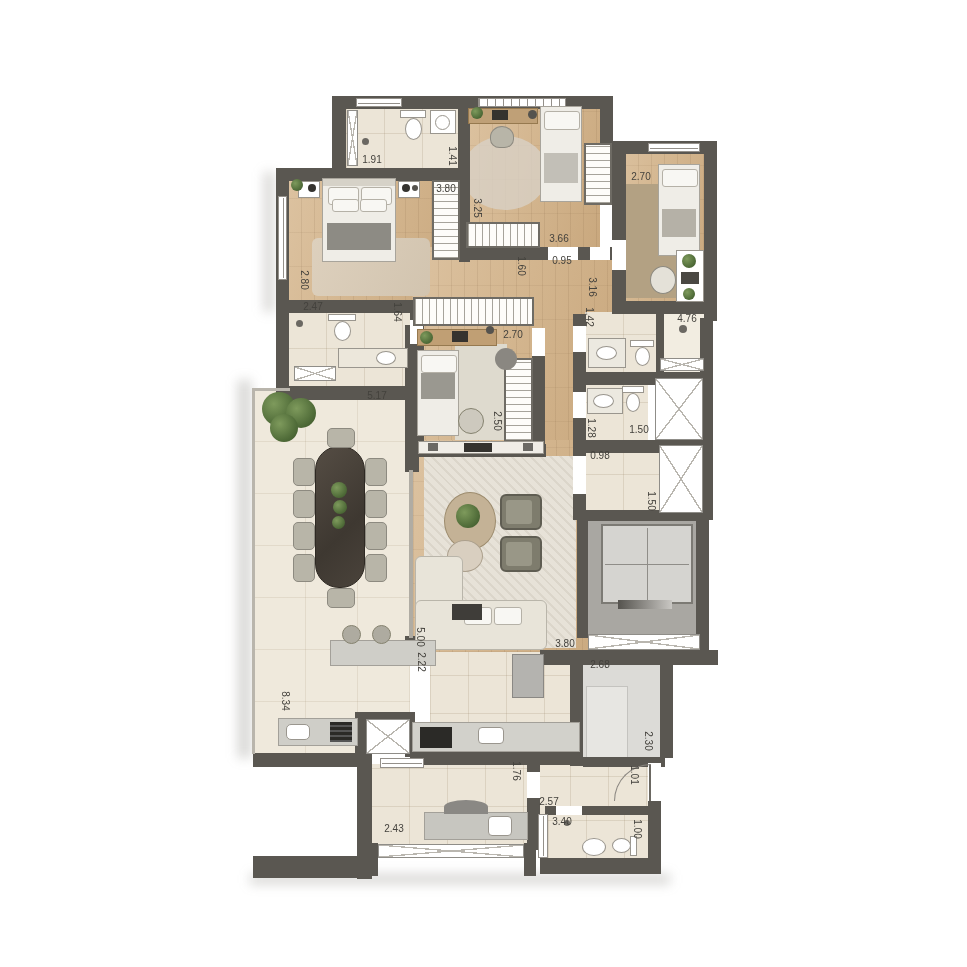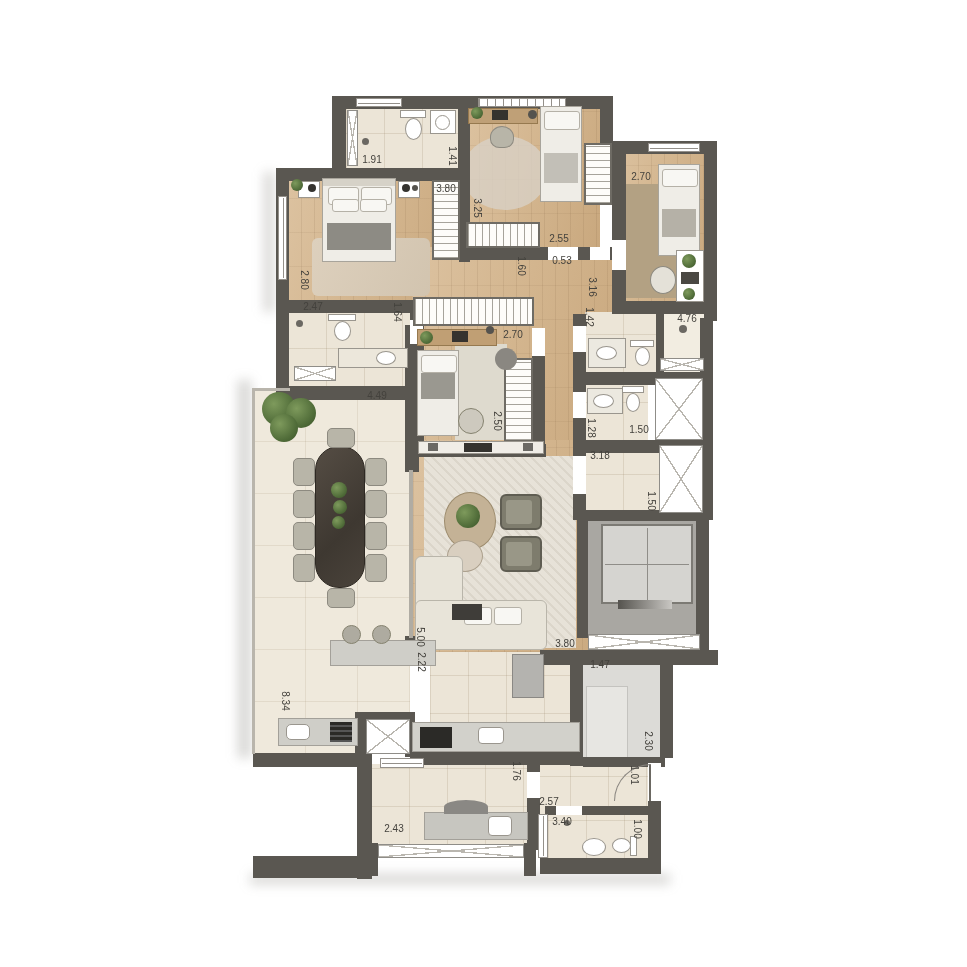--- a/index.html
+++ b/index.html
@@ -308,42 +308,42 @@
 
   <div class="fx" style="left:582px;top:838px;width:24px;height:18px;border-radius:50%;"></div>
   <div class="fx" style="left:630px;top:836px;width:7px;height:20px;"></div>
   <div class="fx" style="left:612px;top:838px;width:19px;height:15px;border-radius:50%;"></div>
   <div class="dark" style="left:564px;top:820px;width:6px;height:6px;border-radius:50%;background:#6b6862;"></div>
 
   <div class="dim" style="left:372px;top:160px;">1.91</div>
   <div class="dim v" style="left:452px;top:156px;">1.41</div>
   <div class="dim" style="left:446px;top:189px;">3.80</div>
   <div class="dim v" style="left:477px;top:208px;">3.25</div>
-  <div class="dim" style="left:559px;top:239px;">2.55</div>
-  <div class="dim" style="left:562px;top:261px;">0.53</div>
+  <div class="dim" style="left:559px;top:239px;">3.66</div>
+  <div class="dim" style="left:562px;top:261px;">0.95</div>
   <div class="dim v" style="left:521px;top:266px;">1.60</div>
   <div class="dim" style="left:641px;top:177px;">2.70</div>
   <div class="dim v" style="left:592px;top:287px;">3.16</div>
   <div class="dim v" style="left:304px;top:280px;">2.80</div>
   <div class="dim" style="left:313px;top:307px;">2.47</div>
   <div class="dim v" style="left:397px;top:312px;">1.64</div>
   <div class="dim v" style="left:589px;top:317px;">1.42</div>
   <div class="dim" style="left:687px;top:319px;">4.76</div>
   <div class="dim" style="left:513px;top:335px;">2.70</div>
-  <div class="dim" style="left:377px;top:396px;">4.49</div>
+  <div class="dim" style="left:377px;top:396px;">5.17</div>
   <div class="dim v" style="left:497px;top:421px;">2.50</div>
   <div class="dim v" style="left:591px;top:428px;">1.28</div>
   <div class="dim" style="left:639px;top:430px;">1.50</div>
-  <div class="dim" style="left:600px;top:456px;">3.18</div>
+  <div class="dim" style="left:600px;top:456px;">0.98</div>
   <div class="dim v" style="left:651px;top:501px;">1.50</div>
   <div class="dim v" style="left:285px;top:701px;">8.34</div>
   <div class="dim v" style="left:420px;top:637px;">5.00</div>
   <div class="dim v" style="left:421px;top:662px;">2.22</div>
   <div class="dim" style="left:565px;top:644px;">3.80</div>
-  <div class="dim" style="left:600px;top:665px;">1.47</div>
+  <div class="dim" style="left:600px;top:665px;">2.68</div>
   <div class="dim v" style="left:648px;top:741px;">2.30</div>
   <div class="dim v" style="left:634px;top:775px;">1.01</div>
   <div class="dim v" style="left:516px;top:771px;">1.76</div>
   <div class="dim" style="left:549px;top:802px;">2.57</div>
   <div class="dim" style="left:562px;top:822px;">3.40</div>
   <div class="dim v" style="left:637px;top:829px;">1.00</div>
   <div class="dim" style="left:394px;top:829px;">2.43</div>
 
 </div>
 

